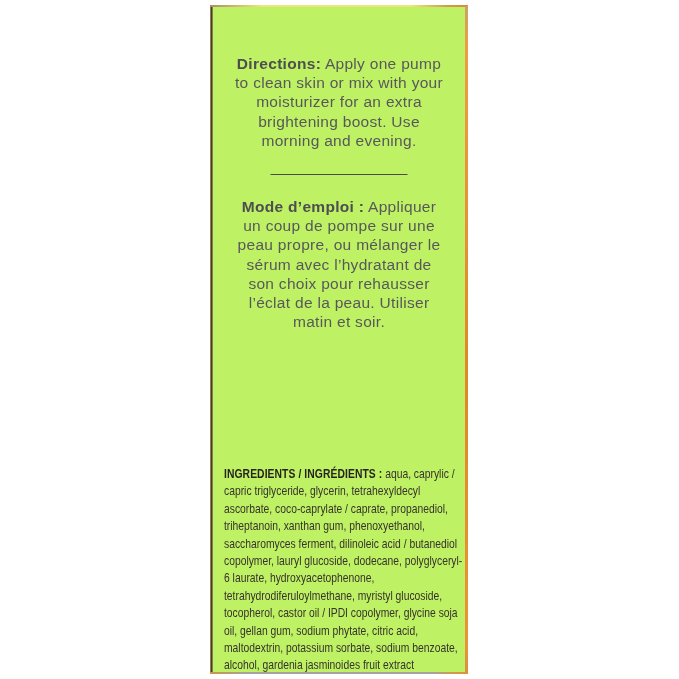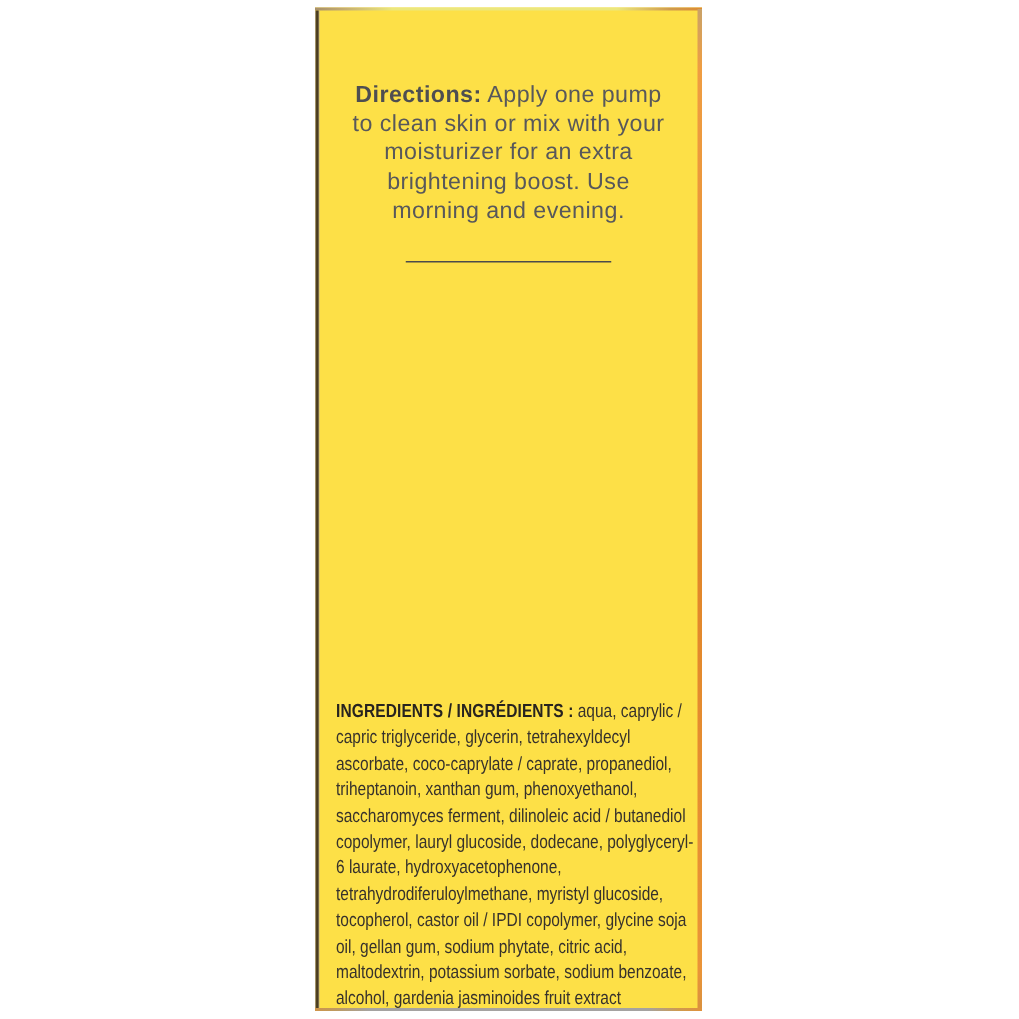--- a/index.html
+++ b/index.html
@@ -15,21 +15,21 @@
     overflow: hidden;
     font-family: "Liberation Sans", sans-serif;
   }
   
   .panel {
     position: absolute;
     left: 210px;
     top: 5px;
     width: 258px;
     height: 669px;
-    background: #fde047;
+    background: #bef264;
   }
   .edge { position: absolute; }
   .edge-top {
     top: 0; left: 0; right: 0; height: 2px;
     background: linear-gradient(to right,
       #a8906a 0%, #c3aa70 7%, #ebe77d 20%, #ebe77d 78%, #cf9a4e 92%, #dd8b33 100%);
   }
   .edge-right {
     top: 1px; right: 0; bottom: 1px; width: 3px;
     background: linear-gradient(to bottom,
@@ -104,17 +104,18 @@
 
     <div class="edge edge-top"></div>
     <div class="edge edge-right"></div>
     <div class="edge edge-bottom"></div>
     <div class="edge edge-left"></div>
 
     <p class="body-copy directions"><b>Directions:</b> <span>Apply one pump to clean skin or mix with your moisturizer for an extra brightening boost. Use morning and evening.</span></p>
 
     <hr class="divider">
 
+    <p class="body-copy french"><b>Mode d’emploi :</b> <span>Appliquer un coup de pompe sur une peau propre, ou mélanger le sérum avec l’hydratant de son choix pour rehausser l’éclat de la peau. Utiliser matin et soir.</span></p>
 
     <p class="ingredients"><b>INGREDIENTS / INGRÉDIENTS :</b> <span>aqua, caprylic / capric triglyceride, glycerin, tetrahexyldecyl ascorbate, coco-caprylate / caprate, propanediol, triheptanoin, xanthan gum, phenoxyethanol, saccharomyces ferment, dilinoleic acid / butanediol copolymer, lauryl glucoside, dodecane, polyglyceryl-6 laurate, hydroxyacetophenone, tetrahydrodiferuloylmethane, myristyl glucoside, tocopherol, castor oil / IPDI copolymer, glycine soja oil, gellan gum, sodium phytate, citric acid, maltodextrin, potassium sorbate, sodium benzoate, alcohol, gardenia jasminoides fruit extract</span></p>
 
   </div>
 </div>
 
 </body></html>

